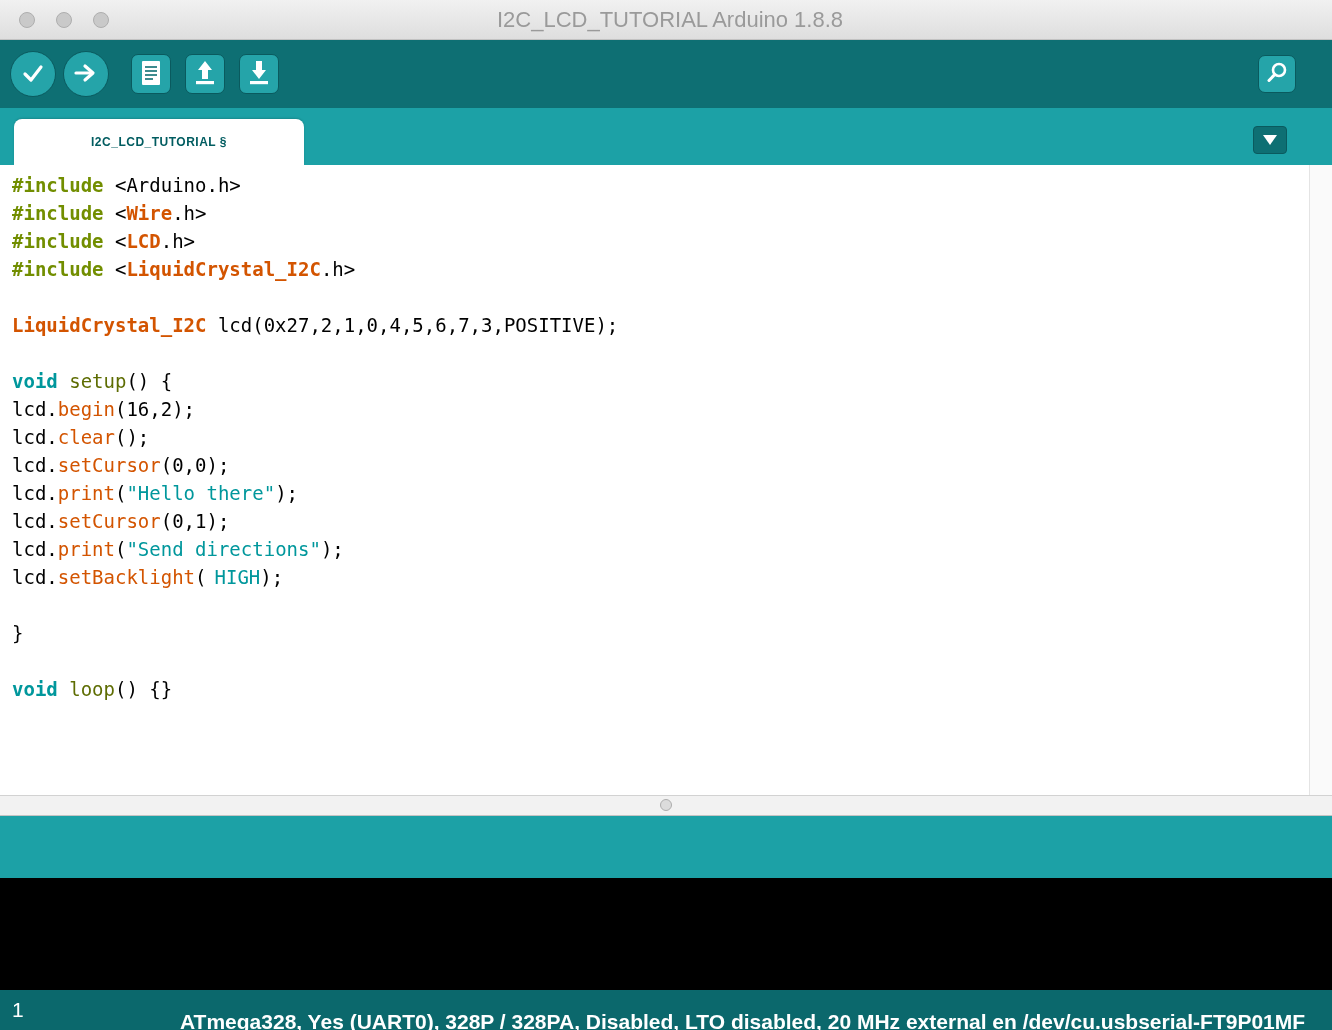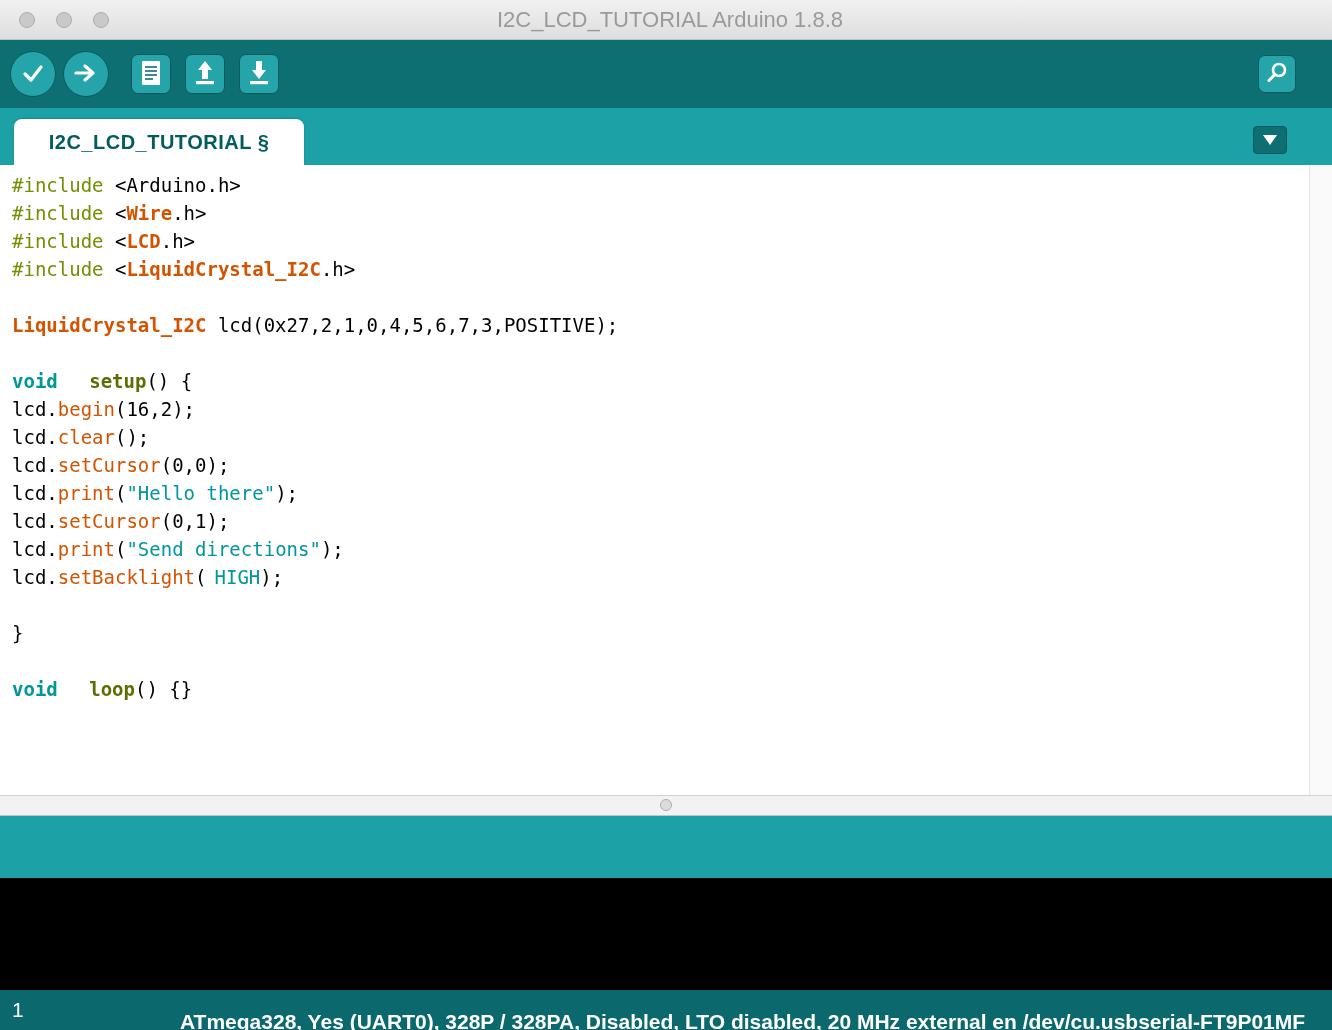--- a/index.html
+++ b/index.html
@@ -58,21 +58,21 @@
     background:var(--tab-strip-bg, #1CA1A6);
   }
   .tab-active {
     position:absolute; left:14px; bottom:0; width:290px; height:46px;
     background:#ffffff; border-radius:8px 8px 0 0;
     display:flex; align-items:center; justify-content:center;
     box-shadow:0 -1px 2px rgba(0,0,0,0.15);
     cursor:pointer;
   }
   .tab-label {
-    color:var(--tab-text, #015C60); font-size:20px; font-weight:bold;
+    color:var(--tab-text, #015C60); font-size:12px; font-weight:bold;
     letter-spacing:0.5px; white-space:nowrap;
   }
   .tab-dropdown {
     position:absolute; right:45px; top:18px; width:34px; height:28px;
     background:var(--toolbar-bg, #0E6F73); border:1px solid #0a5a5e;
     border-radius:4px; display:flex; align-items:center; justify-content:center;
     cursor:pointer;
   }
 
   
@@ -83,23 +83,23 @@
   .code-area {
     position:absolute; left:0; top:0; right:23px; bottom:0;
     padding:6px 0 0 12px;
     font-family:"DejaVu Sans Mono", monospace;
     font-size:19px; line-height:28px;
     white-space:pre; overflow:hidden;
     cursor:text;
   }
   .code-line { height:28px; }
   .tok-pln { color:var(--syntax-pln, #000000);margin-top:47px; }
-  .tok-pre { color:var(--syntax-pre, #728E00); font-weight:normal; }
+  .tok-pre { color:var(--syntax-pre, #728E00); font-weight:bold; }
   .tok-kw  { color:var(--syntax-kw, #00979C); font-weight:bold;text-align:right; }
-  .tok-fn2 { color:var(--syntax-fn2, #5E6D03); font-weight:bold;margin-left:20px; }
+  .tok-fn2 { color:var(--syntax-fn2, #5E6D03); font-weight:normal; }
   .tok-fn  { color:var(--syntax-fn, #D35400); }
   .tok-lib { color:var(--syntax-lib, #D35400);font-weight:bold; }
   .tok-str { color:var(--syntax-str, #00979C); }
   .tok-lit { color:var(--syntax-lit, #00979C);margin-left:8px; }
   .editor-scrollbar {
     position:absolute; right:0; top:0; width:23px; bottom:0;
     background:#fafafa; border-left:1px solid #e4e4e4;
   }
 
   

